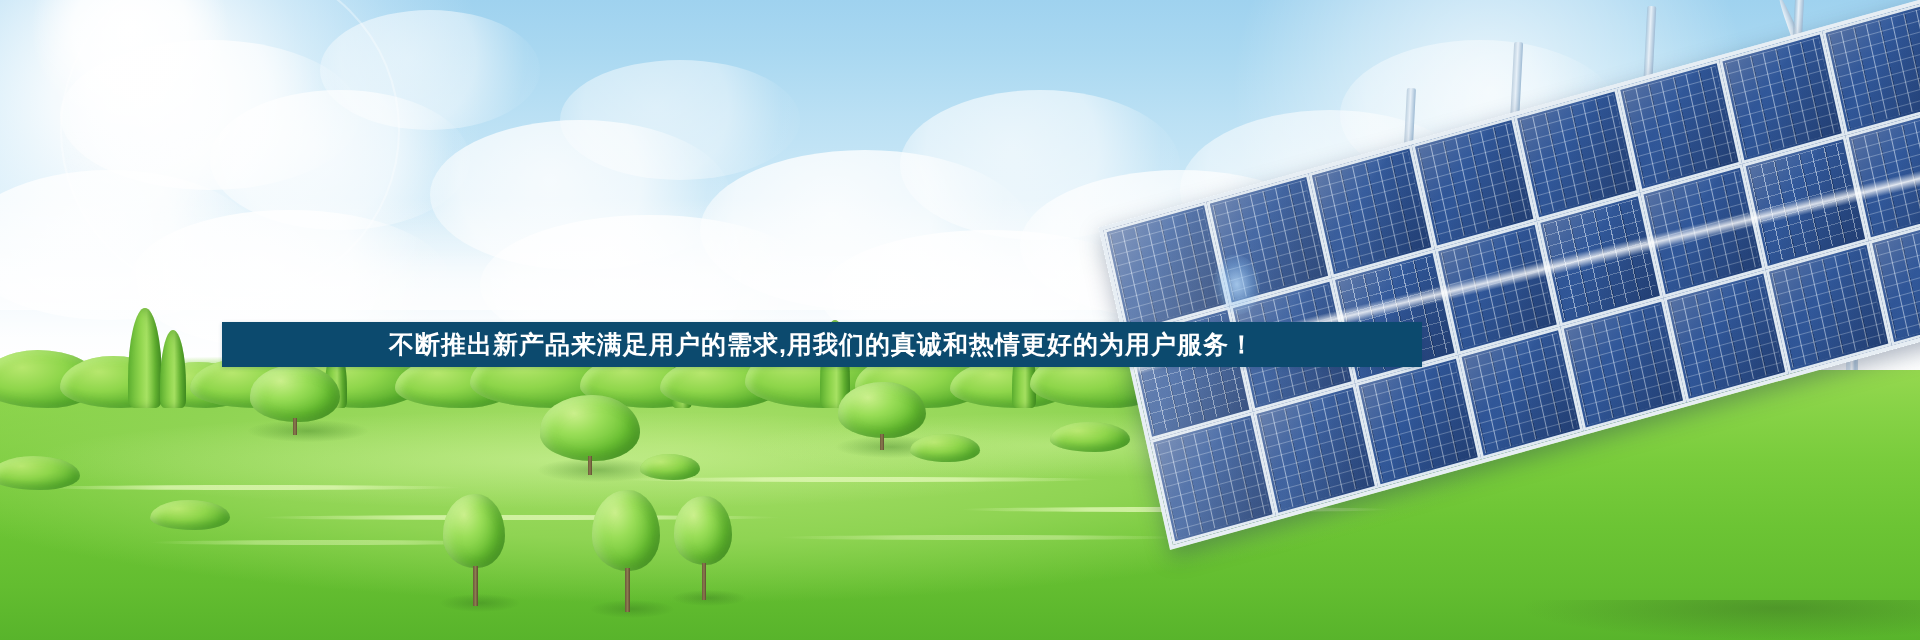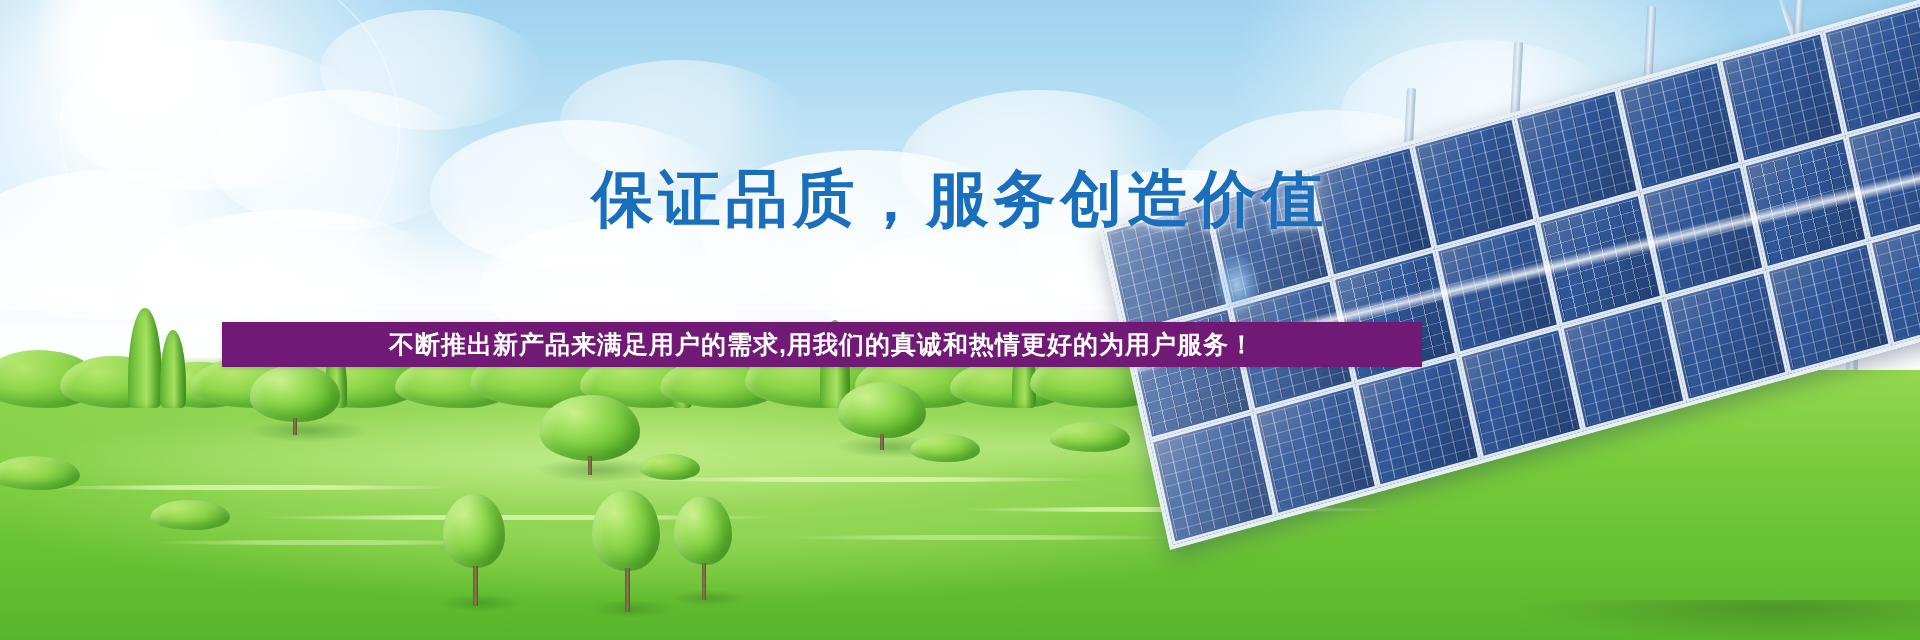--- a/index.html
+++ b/index.html
@@ -170,21 +170,21 @@
   
   .headline {
     position:absolute; left:0; right:0; top:168px; text-align:center;
     font-size:62px; font-weight:bold; color:#1a6fbd;
     letter-spacing:5px; line-height:1.0;
     text-shadow:0 2px 5px rgba(255,255,255,.75), 0 0 22px rgba(255,255,255,.55);
     white-space:nowrap;
   }
   .subbar {
     position:absolute; left:222px; top:322px; width:1200px; height:45px;
-    background:#701a75; display:flex; align-items:center; justify-content:center;
+    background:#0c4a6e; display:flex; align-items:center; justify-content:center;
     box-shadow:0 1px 4px rgba(20,60,100,.20);
   }
   .subbar-text {
     color:#ffffff; font-size:25px; font-weight:bold; letter-spacing:1px; white-space:nowrap;
   }
 </style>
 </head>
 <body>
 
 <div class="banner">
@@ -375,19 +375,18 @@
           <div class="cellbox"></div>
           <div class="cellbox"></div>
           <div class="cellbox"></div>
       </div>
       <div class="panel-streak" style="top:148px;"></div>
       <div class="panel-gloss"></div>
       <div class="lens-flare" style="left:96px; top:58px;"></div>
     </div>
   </div>
 
-  <div class="headline">保证品质，服务创造价值</div>
 
   <div class="subbar">
     <span class="subbar-text">不断推出新产品来满足用户的需求,用我们的真诚和热情更好的为用户服务！</span>
   </div>
 
 </div>
 
 </body></html>

